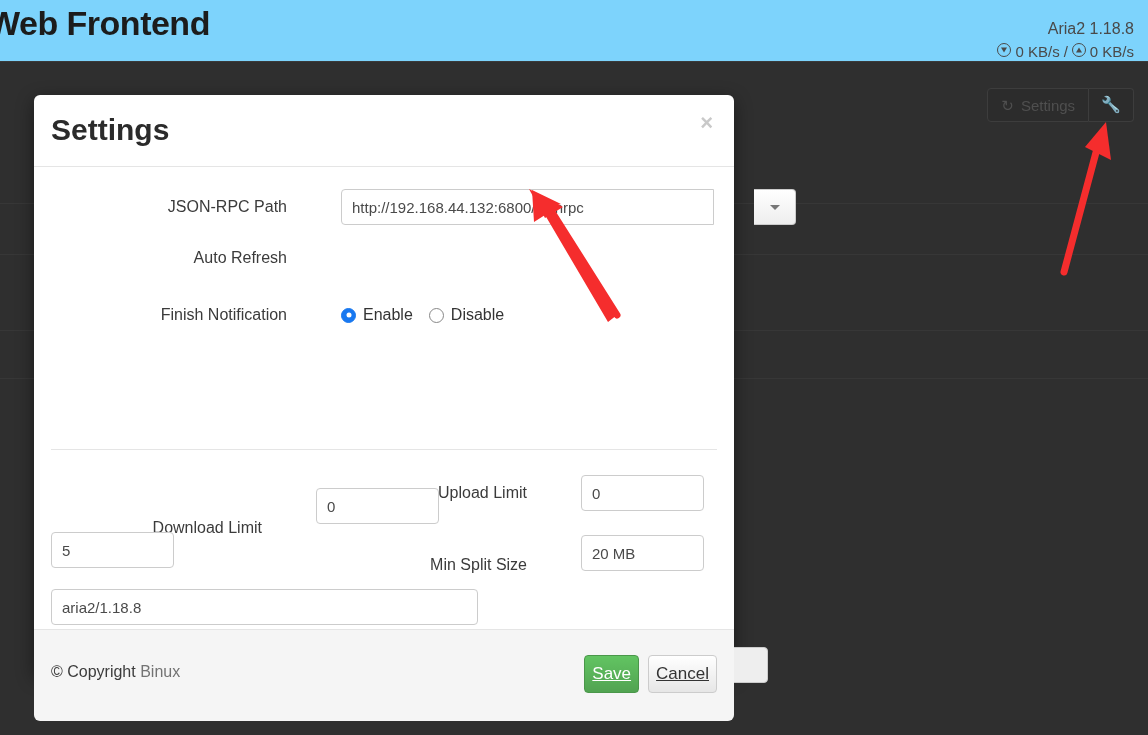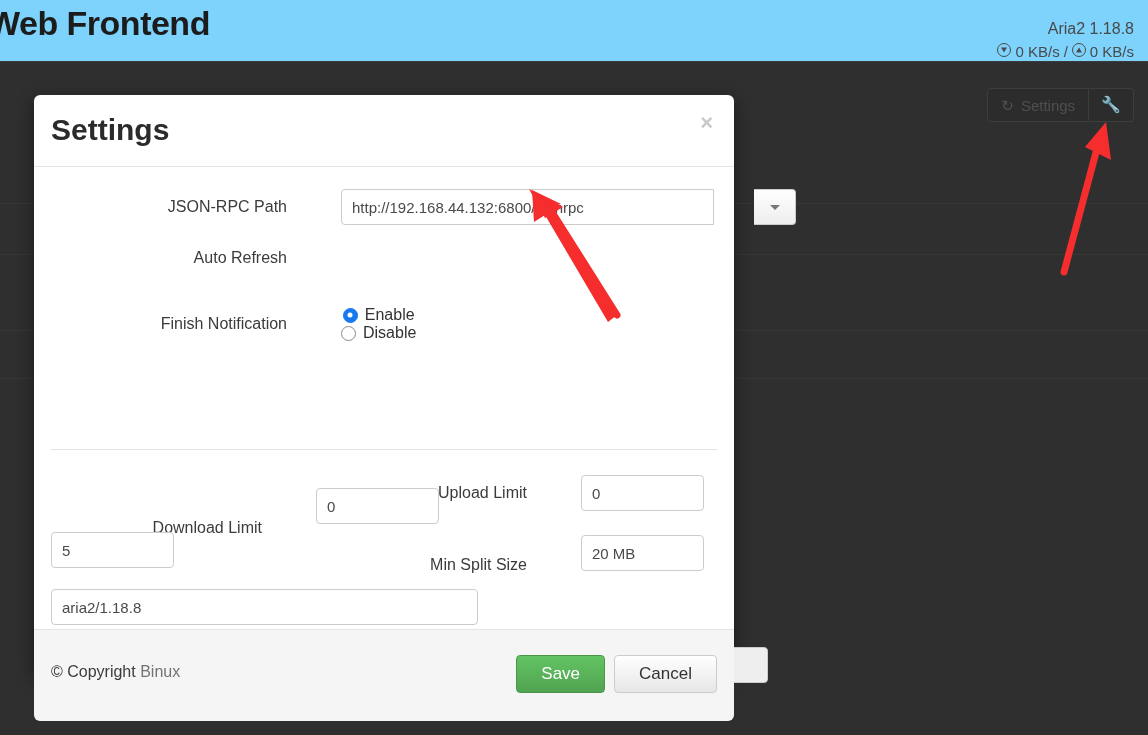--- a/index.html
+++ b/index.html
@@ -185,24 +185,25 @@
     font-size: 16px; color: #3b3b3b;
   }
   #copyright a { color: #737373; text-decoration: none; }
   #footer-btns {
     position: absolute; right: 17px; top: 25px;
     display: flex; gap: 9px;
   }
   .btn {
     font-family: "Liberation Sans", sans-serif;
     font-size: 17px;
-    padding: 8px 24px;
+    padding: 8px 7px;
     border-radius: 4px;
     cursor: pointer;
     line-height: 1.2;
+    text-decoration: underline;
   }
   .btn-save {
     background: linear-gradient(#62c462, #51a351);
     border: 1px solid #4a974a;
     color: #ffffff;
   }
   .btn-cancel {
     background: linear-gradient(#ffffff, #e6e6e6);
     border: 1px solid #cccccc;
     color: #333333;
@@ -264,21 +265,21 @@
         <span class="caret-tri"></span>
       </div>
     </div>
 
     <div class="form-row" style="left:17px; top:82px;">
       <div class="f-label" style="width:250px;">Auto Refresh</div>
     </div>
 
     <div class="form-row" style="left:17px; top:139px;">
       <div class="f-label" style="width:250px;">Finish Notification</div>
-      <div style="display:flex; align-items:center;flex-direction:column;">
+      <div style="display:flex; align-items:center;">
         <label class="radio-item checked">
           <span class="radio-dot"></span>
           <span>Enable</span>
         </label>
         <label class="radio-item">
           <span class="radio-dot"></span>
           <span>Disable</span>
         </label>
       </div>
     </div>

